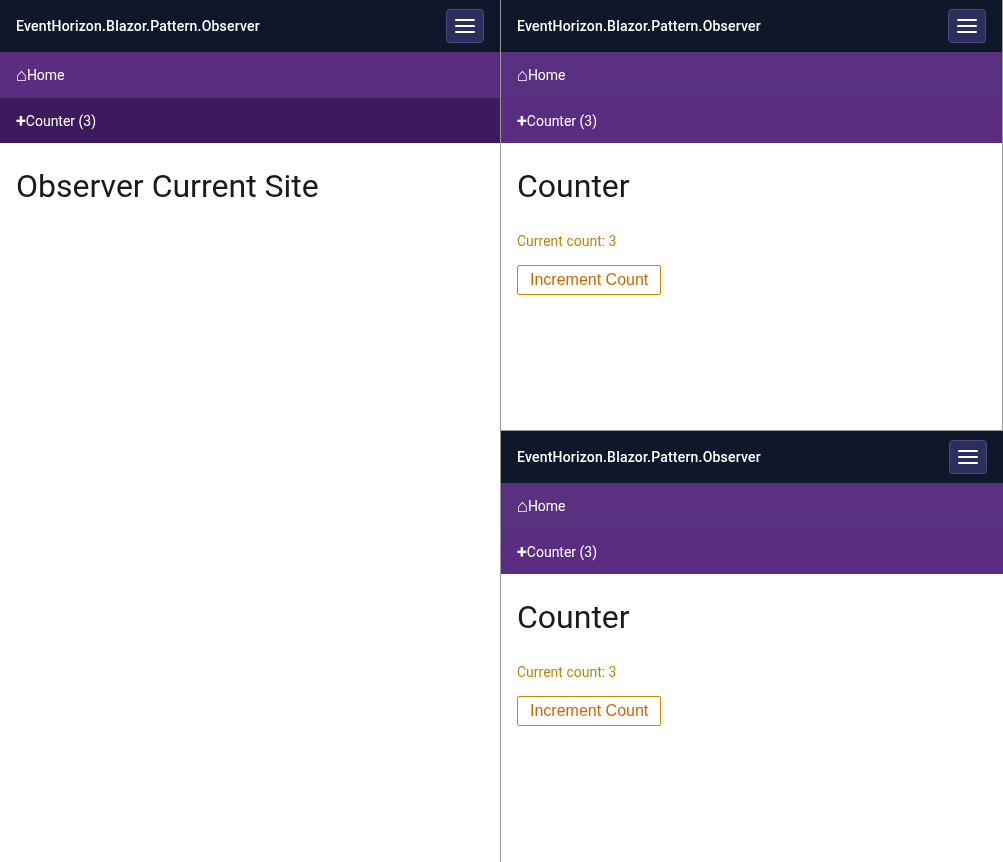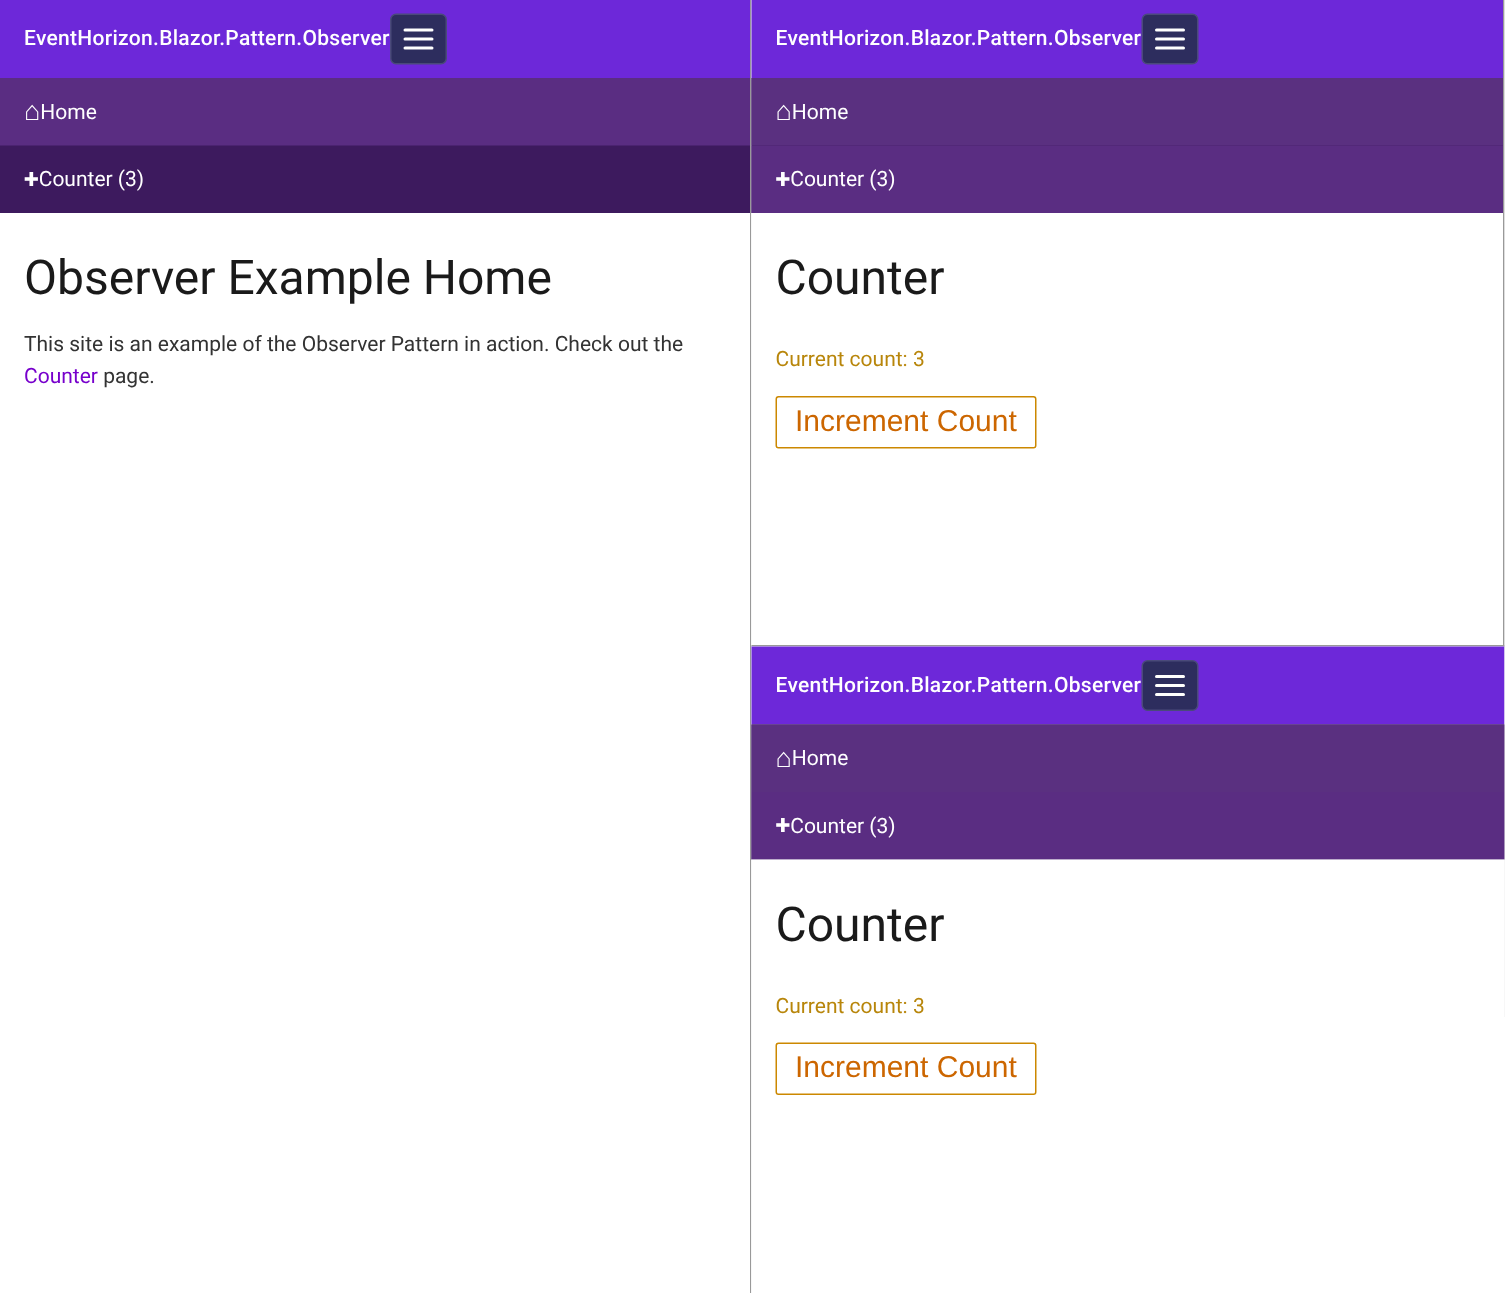--- a/index.html
+++ b/index.html
@@ -21,24 +21,24 @@
       border-right: 1px solid #999;
       background: white;
     }
     .browser-panel:last-child {
       border-right: none;
       width: 502px;
     }
 
     
     .navbar {
-      background: #6d28d9;
+      background: #0f172a;
       display: flex;
       align-items: center;
-      justify-content: flex-start;
+      justify-content: space-between;
       padding: 8px 16px;
       height: 52px;
       flex-shrink: 0;
     }
     .navbar-brand {
       color: white;
       font-size: 14px;
       font-weight: 500;
       letter-spacing: 0.2px;
     }
@@ -128,21 +128,21 @@
       font-size: 14px;
       color: #b8860b;
       margin-bottom: 16px;
       margin-top: 28px;
     }
     .increment-btn {
       background: white;
       border: 1px solid #cc8800;
       color: #cc6600;
       padding: 5px 12px;
-      font-size: 20px;
+      font-size: 16px;
       cursor: pointer;
       border-radius: 2px;
     }
 
     
     .house-icon::before {
       content: '⌂';
       font-size: 18px;
     }
     
@@ -171,24 +171,21 @@
       <span class="nav-icon house-icon"></span>
       <span>Home</span>
     </a>
     <a class="nav-item nav-item-counter">
       <span class="nav-icon plus-icon"></span>
       <span>Counter (3)</span>
     </a>
   </div>
 
   <div class="content">
-    <h1 class="page-title-large">Observer Example Home</h1>
-    <p class="intro-text">
-      <span>This site is an example of the Observer Pattern in action. Check out the </span><a href="#">Counter</a><span> page.</span>
-    </p>
+    <h1 class="page-title-large">Observer Current Site</h1>
   </div>
 
 </div>
 
 <div style="width:502px; height:862px; display:flex; flex-direction:column; background:#f0f0f0;">
 
   <div class="browser-panel" style="width:502px; height:431px; border-bottom:1px solid #999;">
 
     <nav class="navbar">
       <span class="navbar-brand">EventHorizon.Blazor.Pattern.Observer</span>

